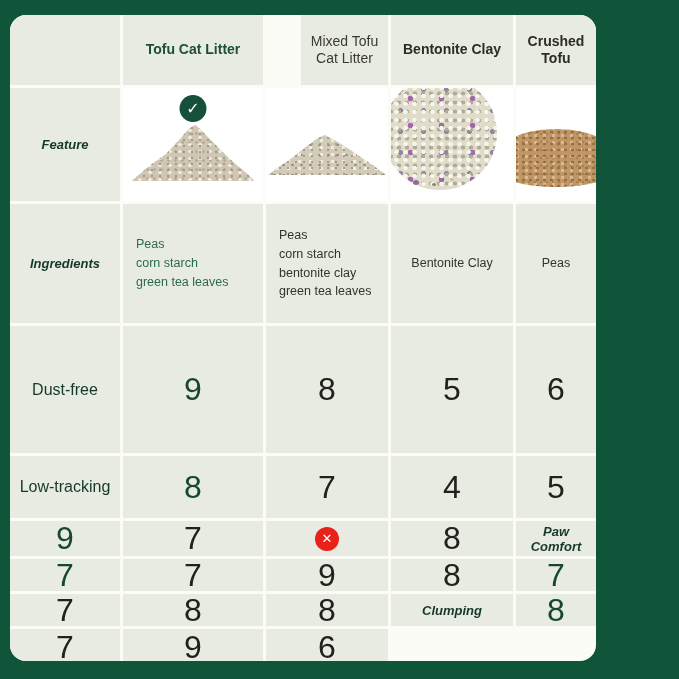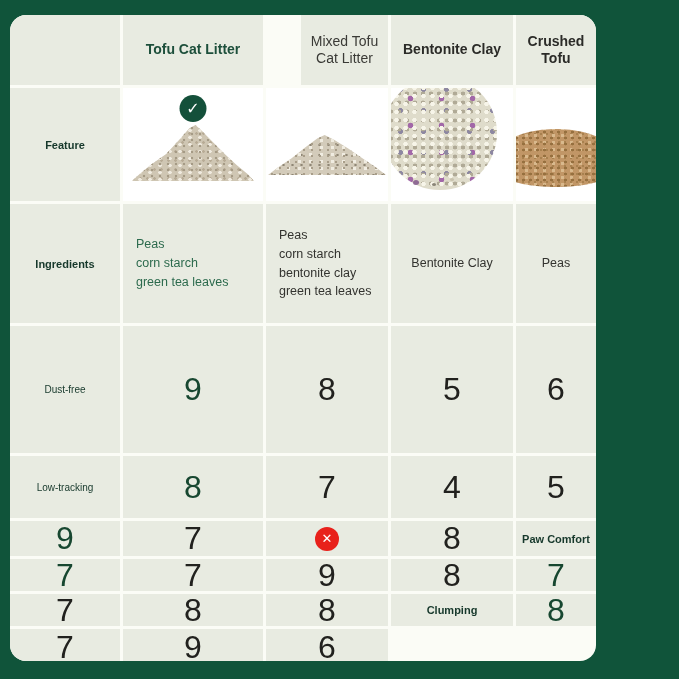--- a/index.html
+++ b/index.html
@@ -20,22 +20,22 @@
   .c{
     background:var(--cell-bg,#E8EBE1);
     display:flex;align-items:center;justify-content:center;
     text-align:center;position:relative;
   }
   
   .h{font-size:14px;line-height:1.25;padding:0 6px;color:var(--dark-header,#2B2B28);font-weight:700;}
   .h-tofu{color:var(--green-header,#1D4F3B);}
   .h-mixed{font-weight:500;color:#3A3A36;margin-left:35px;}
   
-  .lab{font-size:10px;color:var(--label-green,#16382B);font-weight:500;padding:0 4px;}
-  .lab.bold{font-weight:700;font-size:11px;}
+  .lab{font-size:16px;color:var(--label-green,#16382B);font-weight:500;padding:0 4px;}
+  .lab.bold{font-weight:700;font-size:13px;font-style:italic;}
   
   .photo{background:#fff;align-items:flex-end;overflow:hidden;}
   .pile{flex:none;}
   .pile-tofu{
     width:122px;height:56px;margin-bottom:20px;
     background-color:#CFC6B3;
     background-image:
       radial-gradient(circle,#A59A85 1.3px,transparent 1.6px),
       radial-gradient(circle,#EFEADF 1.6px,transparent 1.9px),
       radial-gradient(circle,#B7AB95 1.2px,transparent 1.5px);

